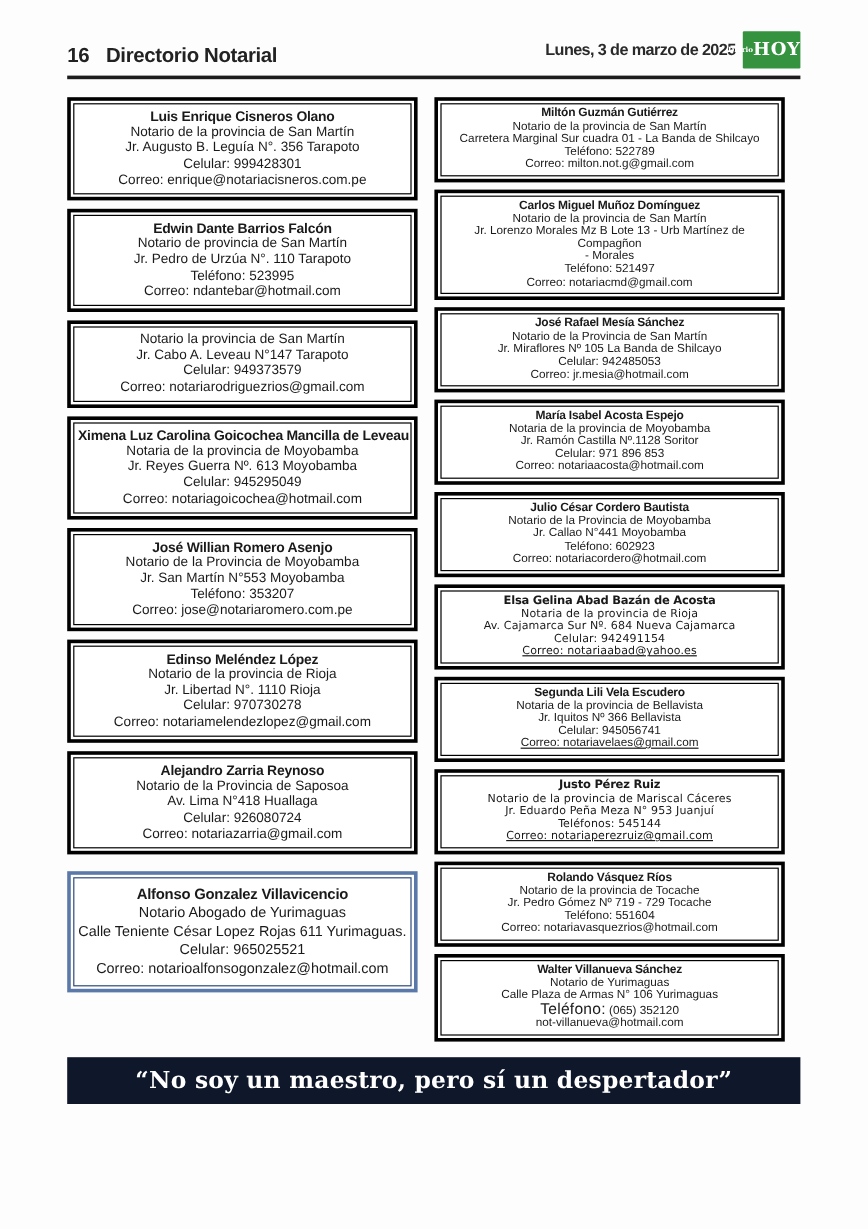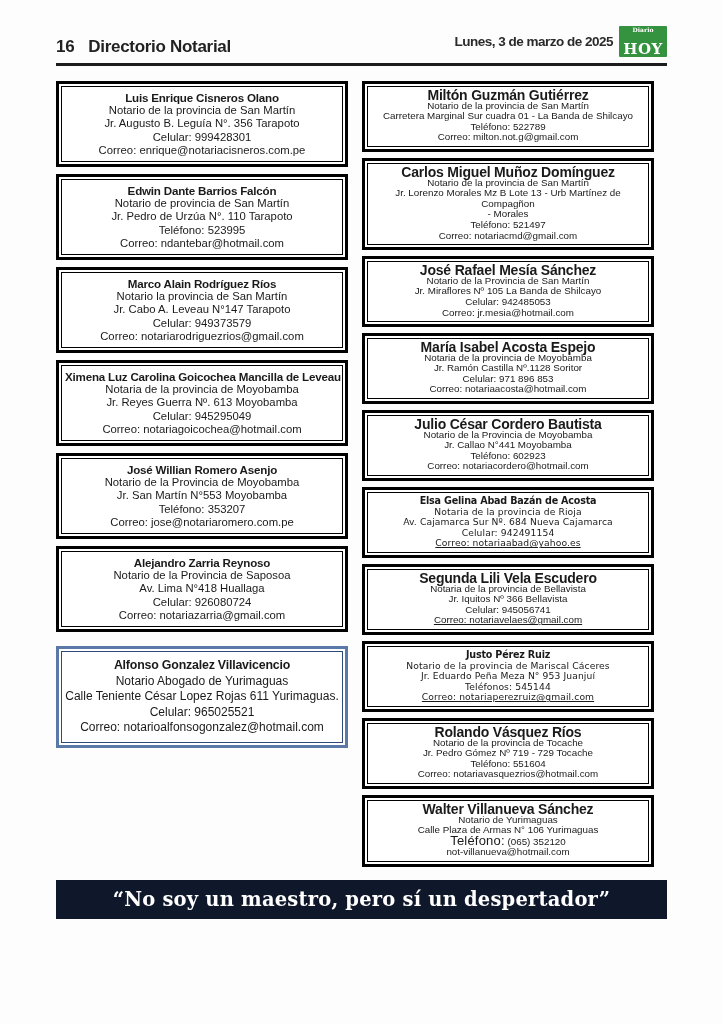--- a/index.html
+++ b/index.html
@@ -18,21 +18,21 @@
     display: flex; align-items: flex-end; justify-content: space-between;
     padding-bottom: 6px;
   }
   .header-left { display: flex; align-items: baseline; gap: 14px; }
   .page-number { font-size: 17px; font-weight: 700; color: #222; letter-spacing: -0.3px; }
   .page-title  { font-size: 17px; font-weight: 700; color: #222; letter-spacing: -0.3px; }
   .header-right { display: flex; align-items: center; gap: 6px; }
   .header-date { font-size: 13.5px; font-weight: 700; color: #2a2a2a; letter-spacing: -0.5px; }
   .logo {
     width: 48px; height: 31px; background: #35923f;
-    display: flex; flex-direction: column; align-items: center; justify-content: space-between;
+    display: flex; align-items: center; justify-content: flex-end;
     border-radius: 1px;
   }
   .logo-top  { color: #fff; font-size: 6px; font-weight: 700; line-height: 7px; font-family: "DejaVu Serif", serif; }
   .logo-main { color: #fff; font-size: 15px; font-weight: 700; line-height: 15px; font-family: "DejaVu Serif", serif; letter-spacing: 0.5px; }
   .header-rule { height: 3px; background: #1d1d1d; margin-bottom: 15px; }
 
   
   .columns { display: flex; gap: 14px; align-items: flex-start; }
   .col { display: flex; flex-direction: column; }
   .col-left  { width: 292px; }
@@ -40,21 +40,21 @@
 
   .card { border: 3px solid #000; padding: 2px; background: #fff; }
   .col-left  .card { margin-bottom: 7px; }
   .col-right .card { margin-bottom: 6px; }
   .card-inner { border: 1px solid #000; text-align: center; }
   .col-left  .card-inner { padding: 4px 3px; font-size: 11.3px; line-height: 13.2px; }
   .col-right .card-inner { padding: 3px 2px; font-size: 9.8px;  line-height: 10.6px; }
 
   .card-name { font-weight: 700; white-space: nowrap; letter-spacing: -0.2px; }
   .col-left  .card-name { font-size: 11.6px; }
-  .col-right .card-name { font-size: 14px; }
+  .col-right .card-name { font-size: 10px; }
 
   .card-line.u { text-decoration: underline; }
   .card.wide .card-inner { font-family: "DejaVu Sans", sans-serif; font-size: 9.2px; letter-spacing: 0.1px; }
   .card.wide .card-name  { font-size: 9.6px; }
 
   .card.highlight { border-color: #5b79a8; margin-top: 7px; }
   .card.highlight .card-inner { border-color: #2e4a7a; padding: 6px 3px; font-size: 12px; line-height: 15.5px; }
   .card.highlight .card-name { font-size: 12.4px; }
 
   .lbl-big { font-size: 13px; letter-spacing: 0.2px; }
@@ -109,21 +109,20 @@
           <div class="card-inner">
             <div class="card-name">Edwin Dante Barrios Falcón</div>
             <div class="card-line">Notario de provincia de San Martín</div>
             <div class="card-line">Jr. Pedro de Urzúa N°. 110 Tarapoto</div>
             <div class="card-line">Teléfono: 523995</div>
             <div class="card-line">Correo: ndantebar@hotmail.com</div>
           </div>
         </div>
         <div class="card">
           <div class="card-inner">
-            <div class="card-name">Marco Alain Rodríguez Ríos</div>
             <div class="card-line">Notario la provincia de San Martín</div>
             <div class="card-line">Jr. Cabo A. Leveau N°147 Tarapoto</div>
             <div class="card-line">Celular: 949373579</div>
             <div class="card-line">Correo: notariarodriguezrios@gmail.com</div>
           </div>
         </div>
         <div class="card">
           <div class="card-inner">
             <div class="card-name">Ximena Luz Carolina Goicochea Mancilla de Leveau</div>
             <div class="card-line">Notaria de la provincia de Moyobamba</div>
@@ -132,20 +131,29 @@
             <div class="card-line">Correo: notariagoicochea@hotmail.com</div>
           </div>
         </div>
         <div class="card">
           <div class="card-inner">
             <div class="card-name">José Willian Romero Asenjo</div>
             <div class="card-line">Notario de la Provincia de Moyobamba</div>
             <div class="card-line">Jr. San Martín N°553 Moyobamba</div>
             <div class="card-line">Teléfono: 353207</div>
             <div class="card-line">Correo:  jose@notariaromero.com.pe</div>
+          </div>
+        </div>
+        <div class="card">
+          <div class="card-inner">
+            <div class="card-name">Edinso Meléndez López</div>
+            <div class="card-line">Notario de la provincia de Rioja</div>
+            <div class="card-line">Jr. Libertad N°. 1110 Rioja</div>
+            <div class="card-line">Celular: 970730278</div>
+            <div class="card-line">Correo: notariamelendezlopez@gmail.com</div>
           </div>
         </div>
         <div class="card">
           <div class="card-inner">
             <div class="card-name">Alejandro Zarria Reynoso</div>
             <div class="card-line">Notario de la Provincia de Saposoa</div>
             <div class="card-line">Av. Lima N°418  Huallaga</div>
             <div class="card-line">Celular: 926080724</div>
             <div class="card-line">Correo: notariazarria@gmail.com</div>
           </div>

